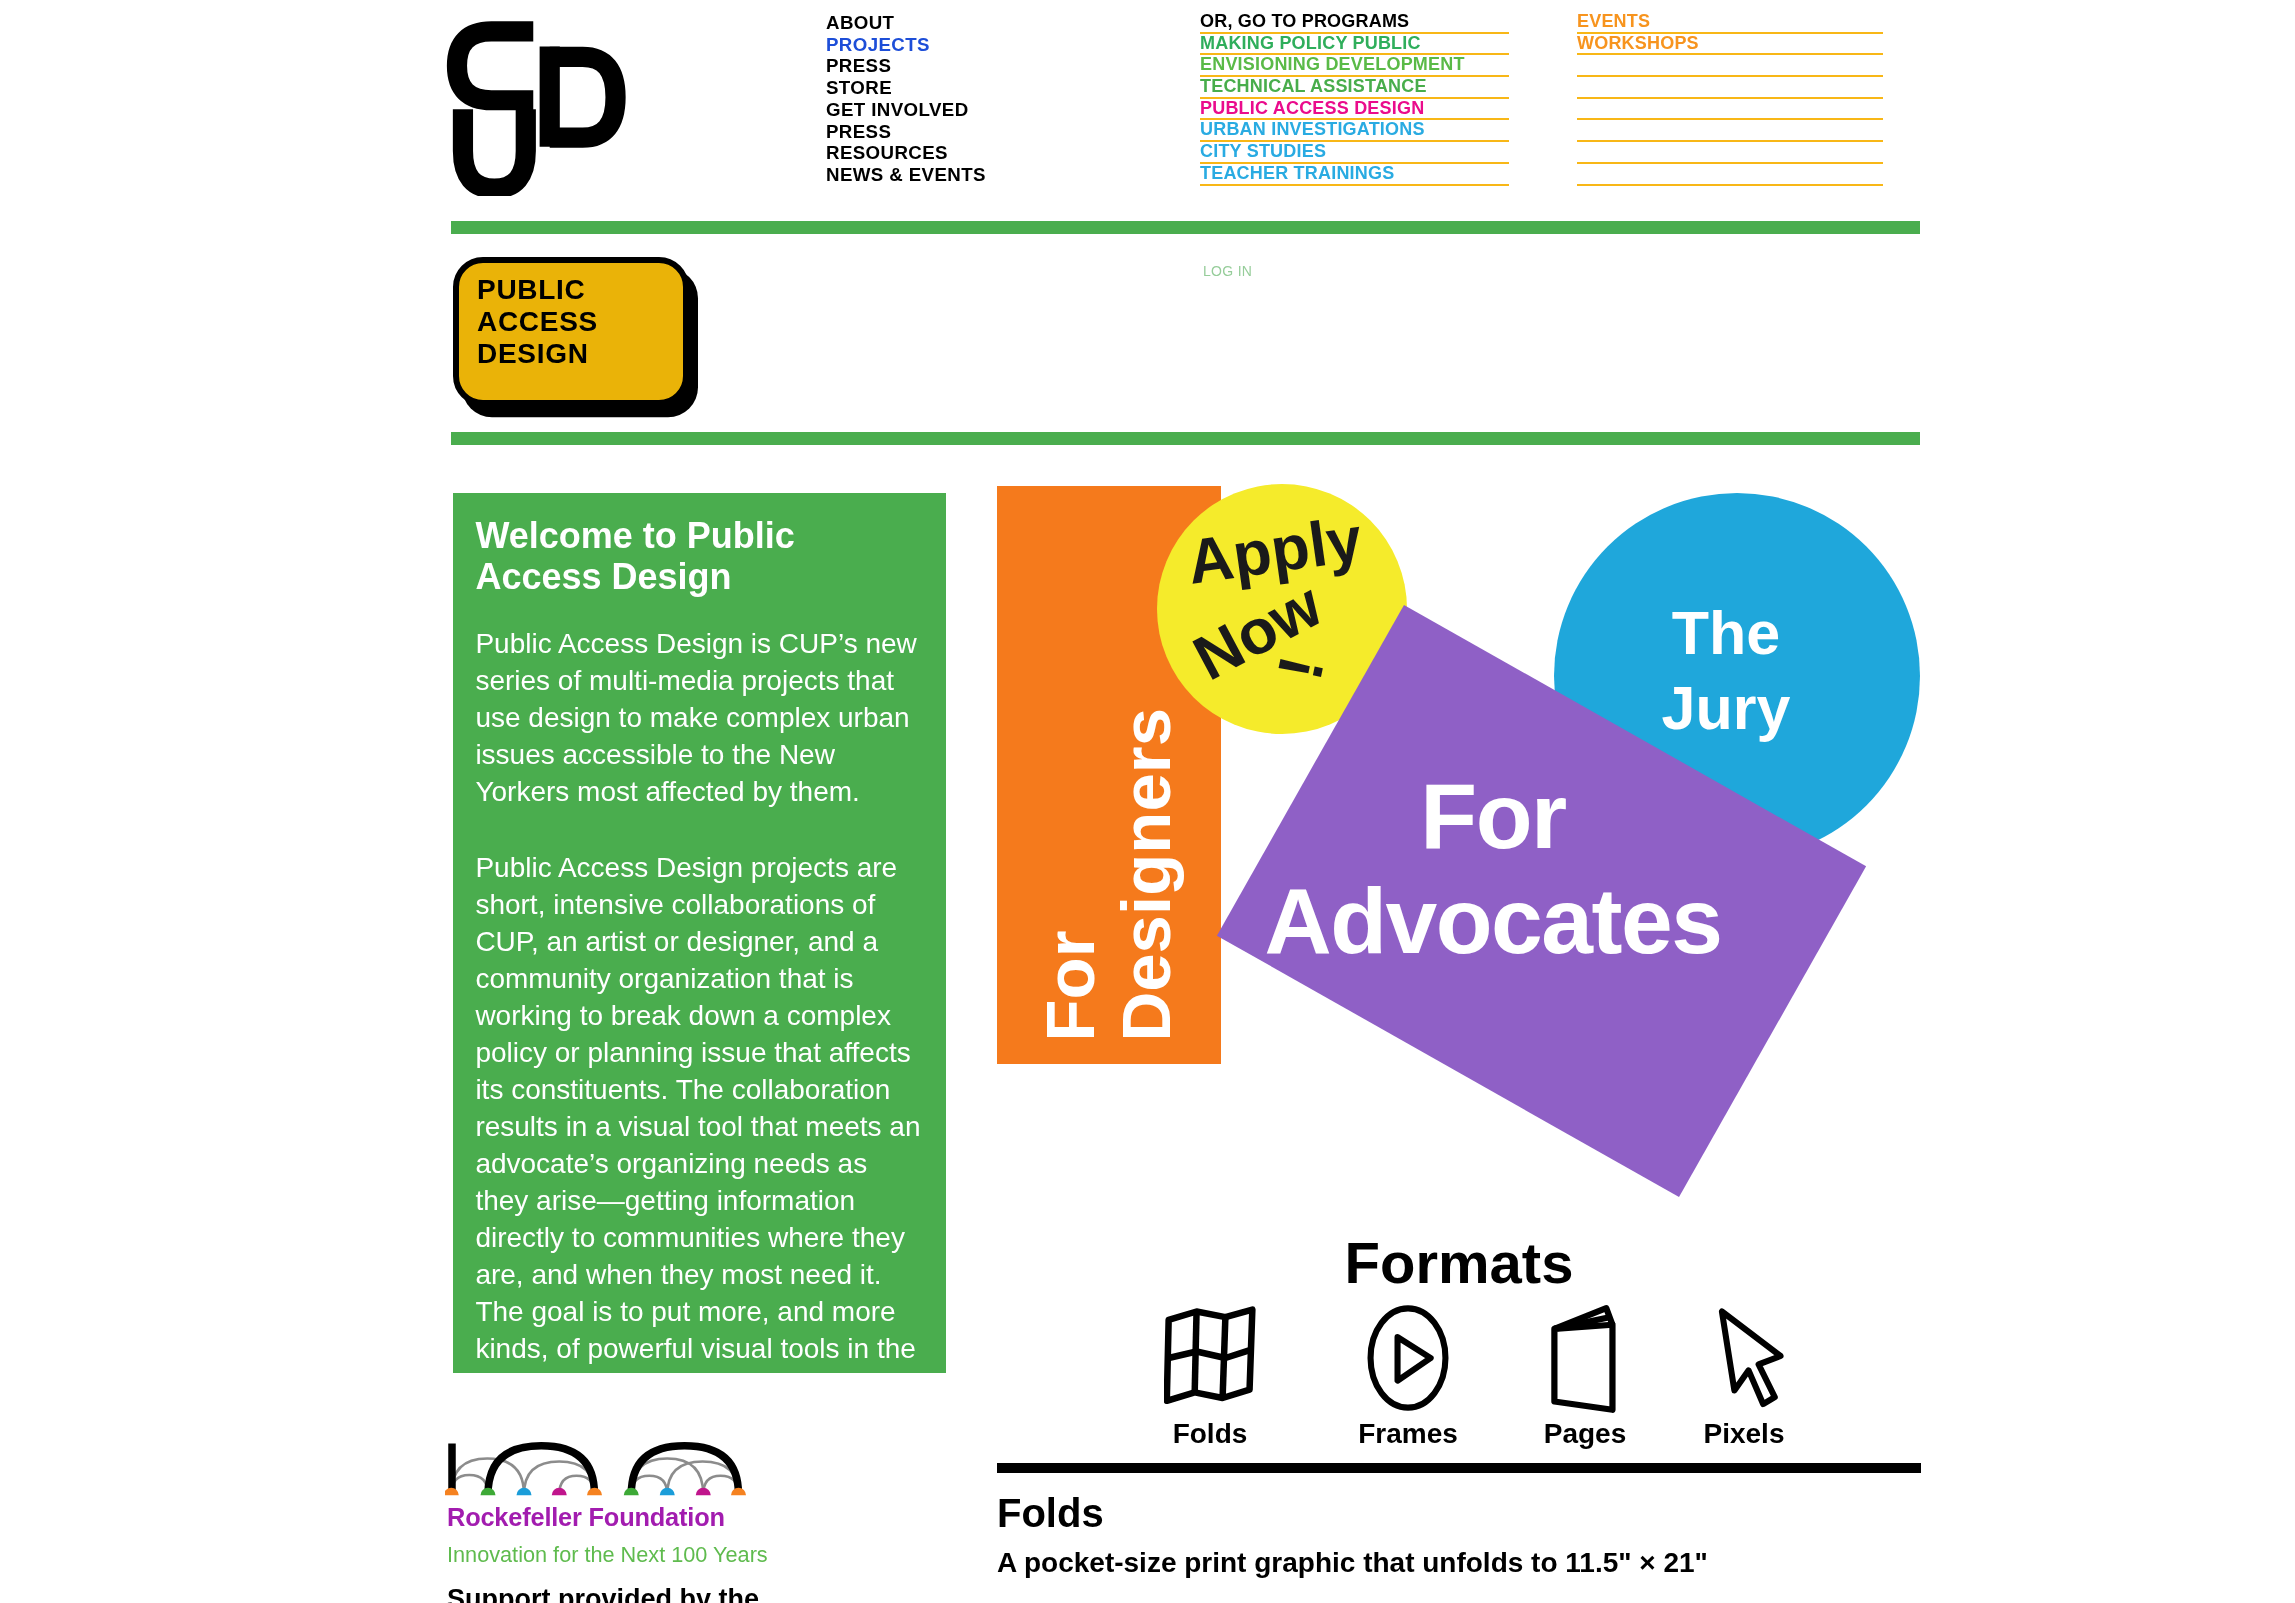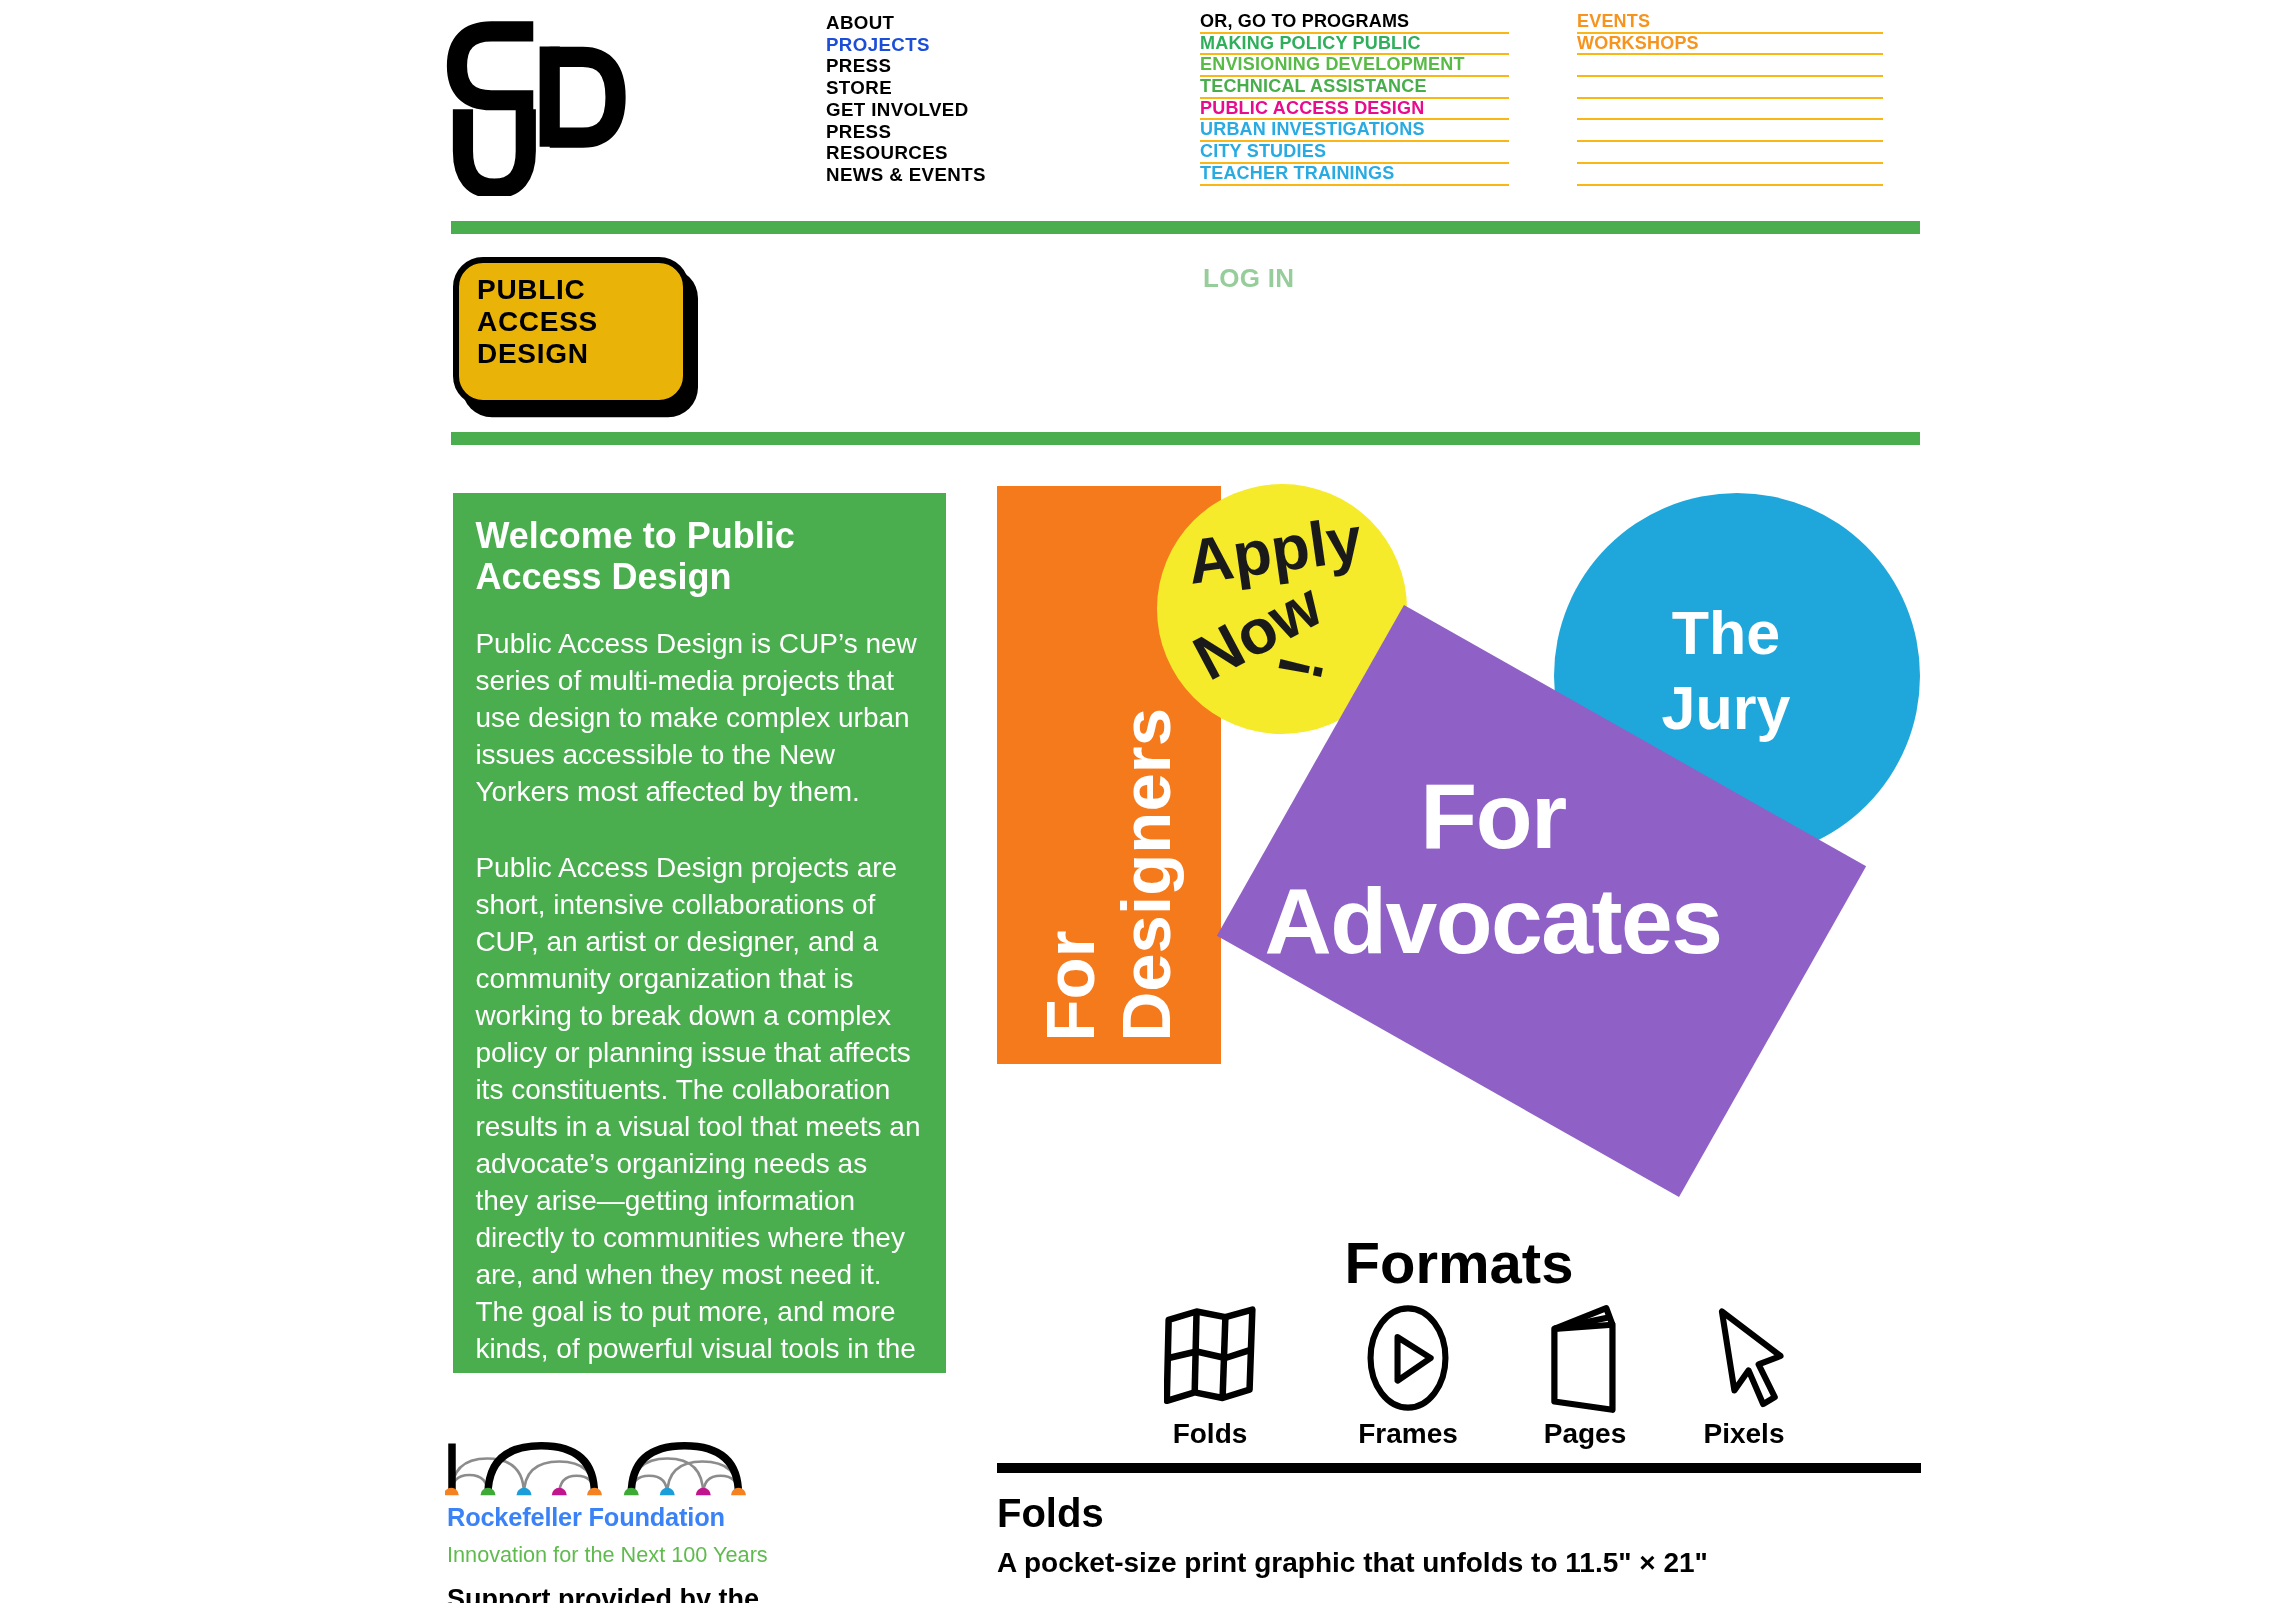--- a/index.html
+++ b/index.html
@@ -25,21 +25,21 @@
   .greenbar{left:451px;width:1469px;height:12.7px;background:#4AAD4E;}
 
   
   .pad-badge{left:453px;top:257px;width:206px;height:126px;background:#eab308;
              border:6.7px solid #000;border-radius:30px;box-shadow:9px 11.2px 0 #000;
              padding:10.5px 0 0 18px;cursor:pointer;}
   .pad-badge div{font-size:28px;font-weight:bold;color:#000;line-height:32px;letter-spacing:0.7px;}
   .pad-nav{left:826px;top:263px;}
   .pad-nav .item{display:block;font-size:19.4px;font-weight:bold;color:#4AAD4E;
                  line-height:21.7px;letter-spacing:0.3px;cursor:pointer;}
-  .login{left:1203px;top:263px;font-size:26px;font-weight:bold;color:#96CD9A;
+  .login{left:1203px;top:263px;font-size:14px;font-weight:normal;color:#96CD9A;
          letter-spacing:0.3px;cursor:pointer;}
 
   
   .welcome{left:453px;top:493px;width:493px;height:880px;background:#4AAD4E;
            box-sizing:border-box;padding:22.4px 21px 0 22.4px;color:#fff;}
   .welcome h2{margin:0;font-size:36px;line-height:41px;font-weight:bold;}
   .welcome p{margin:28px 0 0 0;font-size:28px;line-height:37px;font-weight:normal;}
   .welcome p + p{margin-top:39px;}
 
   
@@ -70,21 +70,21 @@
   
   .formats-title{left:997px;top:1229px;width:924px;text-align:center;
                  font-size:58px;font-weight:bold;color:#000;}
   .fmt-icon{top:1304px;cursor:pointer;}
   .fmt-label{top:1418px;width:164px;text-align:center;font-size:28px;font-weight:bold;color:#000;cursor:pointer;}
   .rule{left:997px;top:1463px;width:924px;height:9.7px;background:#000;}
   .folds-h{left:997px;top:1491px;font-size:40px;font-weight:bold;color:#000;}
   .folds-d{left:997px;top:1547px;font-size:28px;font-weight:bold;color:#000;}
 
   
-  .rf-name{left:447px;top:1503px;font-size:25.4px;font-weight:bold;color:#3b82f6;letter-spacing:-0.2px;}
+  .rf-name{left:447px;top:1503px;font-size:25.4px;font-weight:bold;color:#a21caf;letter-spacing:-0.2px;}
   .rf-tag{left:447px;top:1542px;font-size:21.7px;color:#5FBB4E;}
   .rf-support{left:447px;top:1584px;font-size:27px;font-weight:bold;color:#000;}
 
   svg{display:block;}
 </style>
 </head>
 <body>
 
 <div id="page">
 

